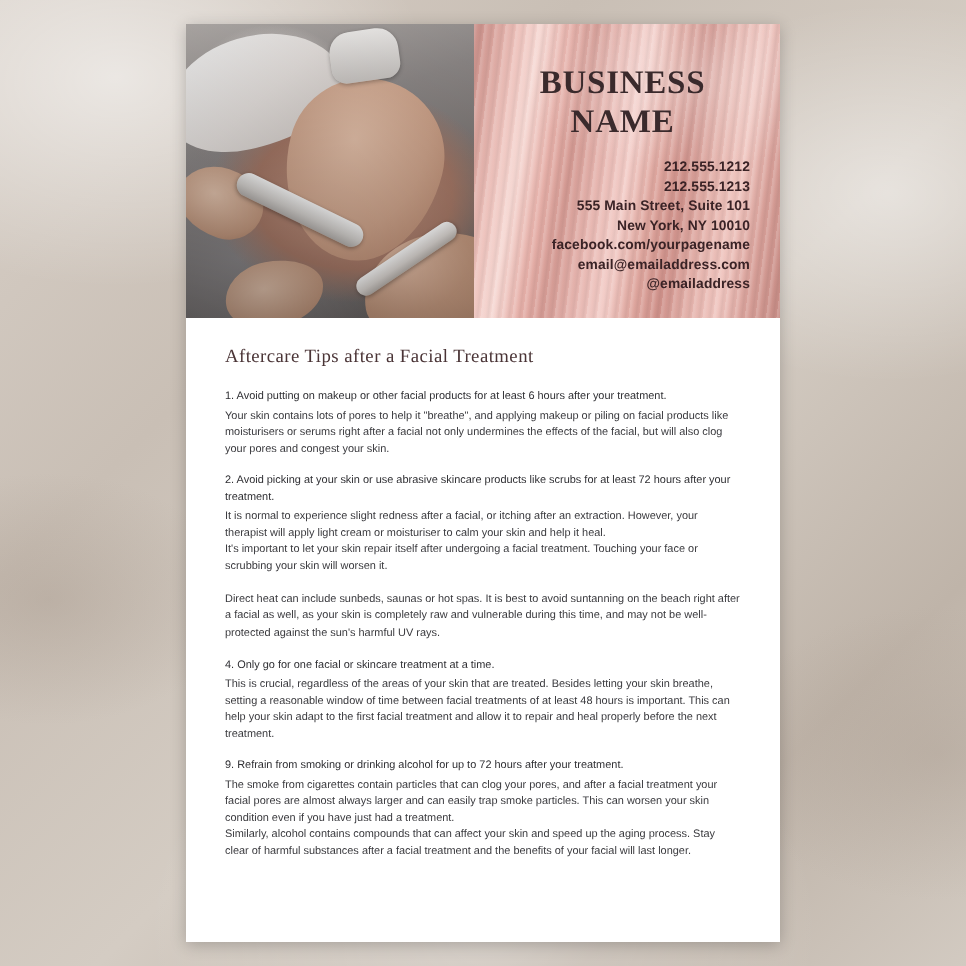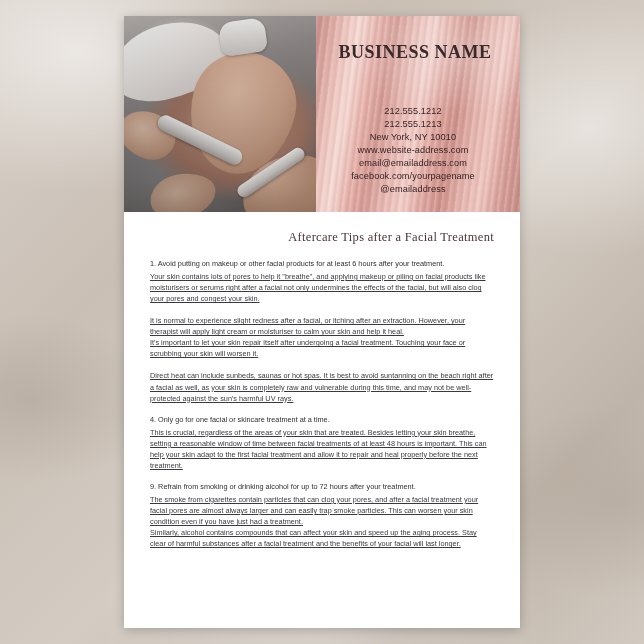--- a/index.html
+++ b/index.html
@@ -160,70 +160,70 @@
     padding: 20px 16px 10px 10px;
     text-align: center;
     height: 100%;
     box-sizing: border-box;
     display: flex;
     flex-direction: column;
   }
   .business-name {
     font-family: "Liberation Serif", serif;
     font-weight: bold;
-    font-size: 18px;
+    font-size: 22px;
     letter-spacing: 0.5px;
     color: #3a2a2c;
     margin-top: 6px;
   }
   .your-text {
     font-family: "Liberation Serif", serif;
     font-size: 13.5px;
     letter-spacing: 1.6px;
     color: #4a3436;
     margin-top: 12px;
   }
   .contact {
     margin-top: auto;
+    text-align: right;
     padding-right: 4px;
     padding-bottom: 6px;
     color: #3a2326;
     font-size: 9.2px;
-    font-weight: normal;
+    font-weight: bold;
     line-height: 1.42;
     letter-spacing: 0.1px;
   }
 
   
   .body {
     padding: 14px 26px 0 26px;
   }
   .doc-title {
     font-family: "Liberation Serif", serif;
     font-size: 12.5px;
     color: #4a3436;
-    text-align: right;
+    text-align: left;
     letter-spacing: 0.3px;
     margin: 4px 0 14px 0;
   }
   .tip {
     margin-bottom: 11px;
   }
   .tip-head {
     font-size: 7.3px;
     color: #2f2f33;
     line-height: 1.5;
     margin: 0 0 1px 0;
   }
   .tip-body {
     font-size: 7.3px;
     color: #3a3a3e;
     line-height: 1.52;
     margin: 0;
-    text-decoration: underline;
   }
   .closing {
     font-size: 7.3px;
     color: #3a3a3e;
     line-height: 1.52;
     margin: 14px 0 10px 0;
   }
 </style>
 </head>
 <body>
@@ -246,38 +246,39 @@
       <div class="device-c"></div>
       <div class="shade"></div>
     </div>
 
     <div class="brandpanel">
       <div class="brand-inner">
         <div class="business-name">BUSINESS NAME</div>
         <div class="contact">
           <div>212.555.1212</div>
           <div>212.555.1213</div>
+          <div>555 Main Street, Suite 101</div>
           <div>New York, NY 10010</div>
-          <div>www.website-address.com</div>
+          <div>facebook.com/yourpagename</div>
           <div>email@emailaddress.com</div>
-          <div>facebook.com/yourpagename</div>
           <div>@emailaddress</div>
         </div>
       </div>
     </div>
   </div>
 
   <div class="body">
     <div class="doc-title">Aftercare Tips after a Facial Treatment</div>
 
     <div class="tip">
       <p class="tip-head">1. Avoid putting on makeup or other facial products for at least 6 hours after your treatment.</p>
       <p class="tip-body">Your skin contains lots of pores to help it "breathe", and applying makeup or piling on facial products like moisturisers or serums right after a facial not only undermines the effects of the facial, but will also clog your pores and congest your skin.</p>
     </div>
     <div class="tip">
+      <p class="tip-head">2. Avoid picking at your skin or use abrasive skincare products like scrubs for at least 72 hours after your treatment.</p>
       <p class="tip-body">It is normal to experience slight redness after a facial, or itching after an extraction. However, your therapist will apply light cream or moisturiser to calm your skin and help it heal.<br>It's important to let your skin repair itself after undergoing a facial treatment. Touching your face or scrubbing your skin will worsen it.</p>
     </div>
     <div class="tip">
       <p class="tip-body">Direct heat can include sunbeds, saunas or hot spas. It is best to avoid suntanning on the beach right after a facial as well, as your skin is completely raw and vulnerable during this time, and may not be well-protected against the sun's harmful UV rays.</p>
     </div>
     <div class="tip">
       <p class="tip-head">4. Only go for one facial or skincare treatment at a time.</p>
       <p class="tip-body">This is crucial, regardless of the areas of your skin that are treated. Besides letting your skin breathe, setting a reasonable window of time between facial treatments of at least 48 hours is important. This can help your skin adapt to the first facial treatment and allow it to repair and heal properly before the next treatment.</p>
     </div>
     <div class="tip">

